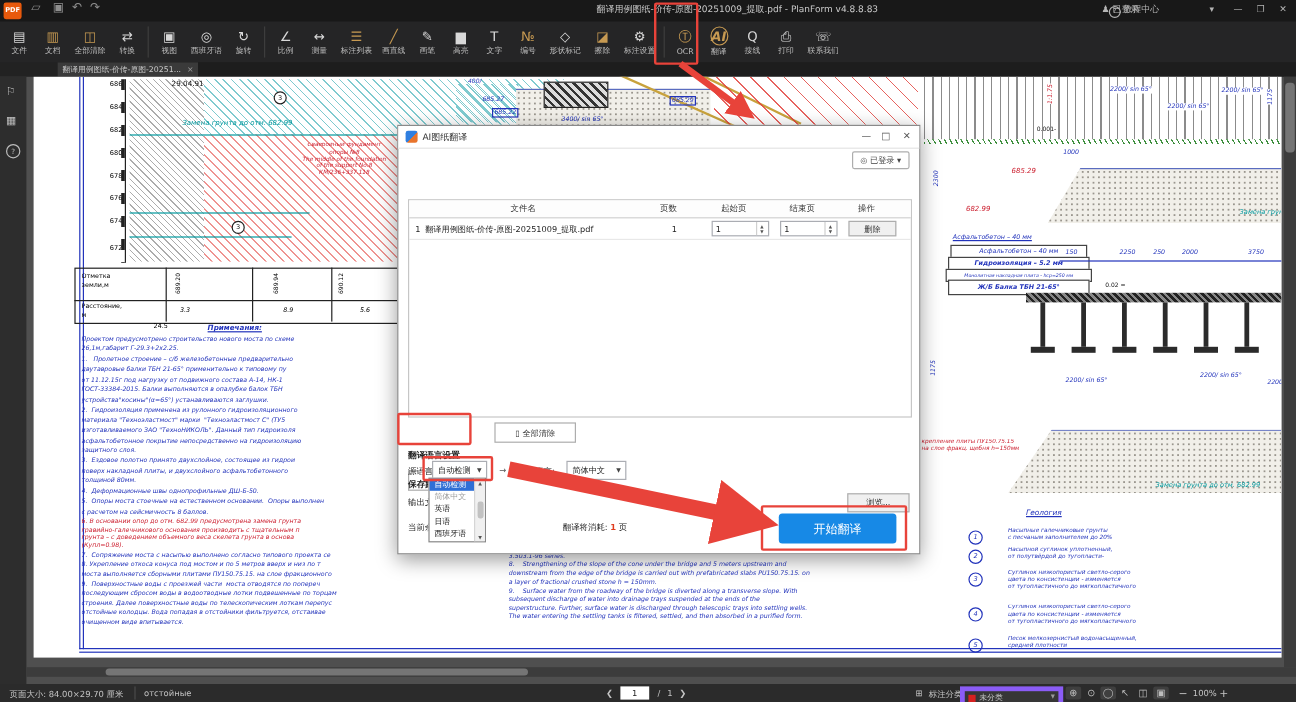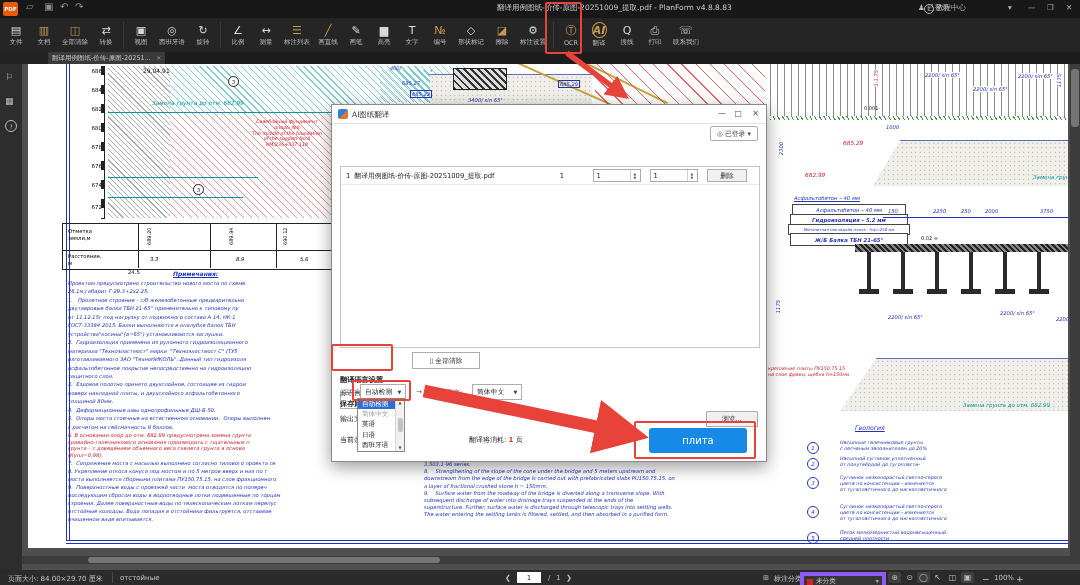--- a/index.html
+++ b/index.html
@@ -466,20 +466,27 @@
     <div id="dlg-titlebar">
       <div id="dlg-appico"></div>
       <span id="dlg-title">AI图纸翻译</span>
       <span class="dlg-winbtn" style="right:40px">—</span>
       <span class="dlg-winbtn" style="right:24px">□</span>
       <span class="dlg-winbtn" style="right:7px">✕</span>
     </div>
     <div id="dlg-login">◎ 已登录 ▾</div>
 
     <div id="dlg-table">
+      <div class="dt-head">
+        <span class="c-file">文件名</span>
+        <span class="c-pages">页数</span>
+        <span class="c-start">起始页</span>
+        <span class="c-end">结束页</span>
+        <span class="c-act">操作</span>
+      </div>
       <div class="dt-row">
         <span class="c-file">
             <span style="margin-right:4px">1</span>
             <span>翻译用例图纸-价传-原图-20251009_提取.pdf</span>
           </span>
         <span class="c-pages">1</span>
         <span class="c-start">
             <span class="spin">
               <span class="v">1</span>
               <span class="ar">
@@ -518,21 +525,21 @@
       <span class="cv">简体中文</span>
       <span class="ca">▼</span>
     </div>
 
     <div id="path-section">保存路径设置</div>
     <span id="out-label">输出文件夹:</span>
     <div id="btn-browse" class="btn-gray">浏览...</div>
 
     <span id="balance-label">当前余额:</span>
     <span id="consume"><span>翻译将消耗:</span> <b>1</b> <span>页</span></span>
-    <div id="btn-start">плита</div>
+    <div id="btn-start">开始翻译</div>
   </div>
 
   <div id="dropdown">
     <div id="dd-items">
       <div class="dd-it sel">自动检测</div>
       <div class="dd-it dis">简体中文</div>
       <div class="dd-it">英语</div>
       <div class="dd-it">日语</div>
       <div class="dd-it">西班牙语</div>
     </div>

